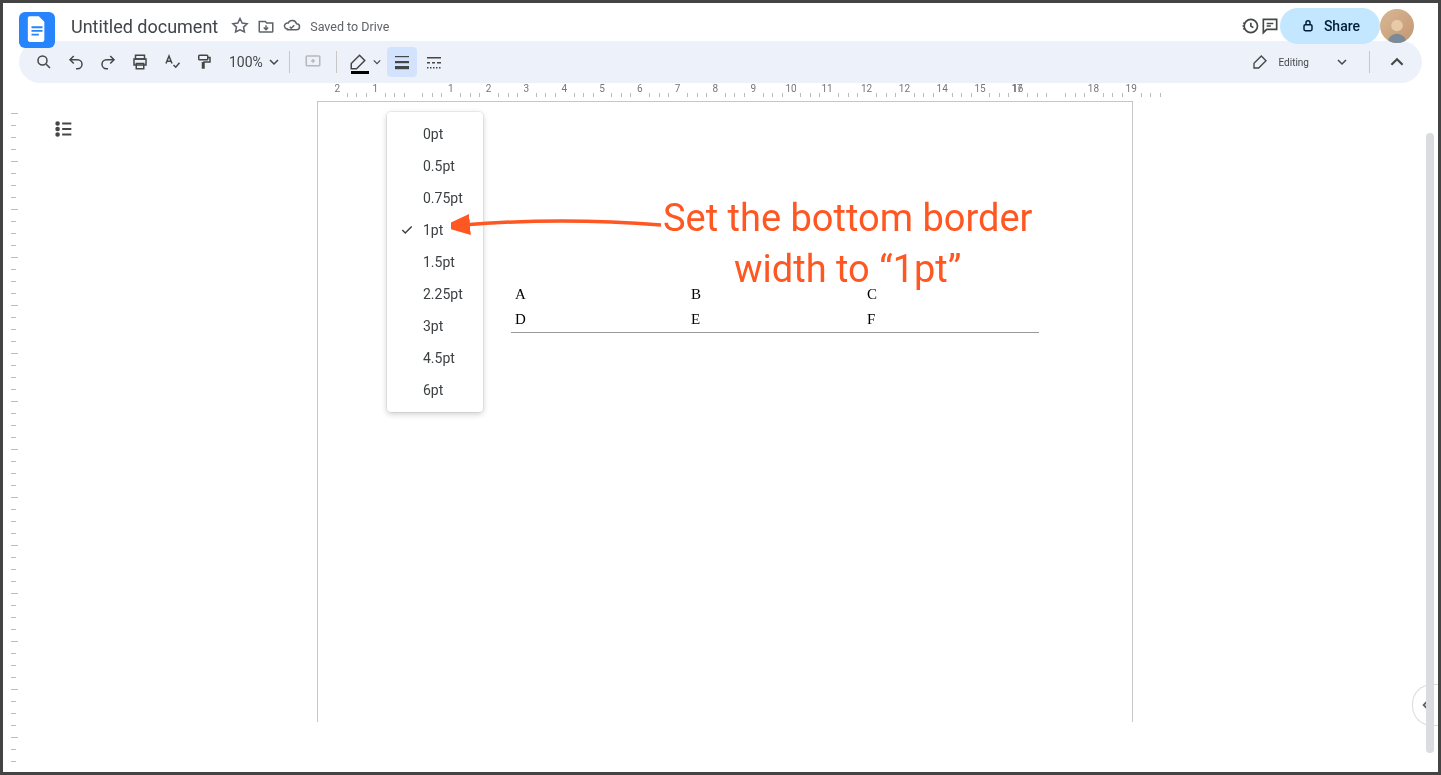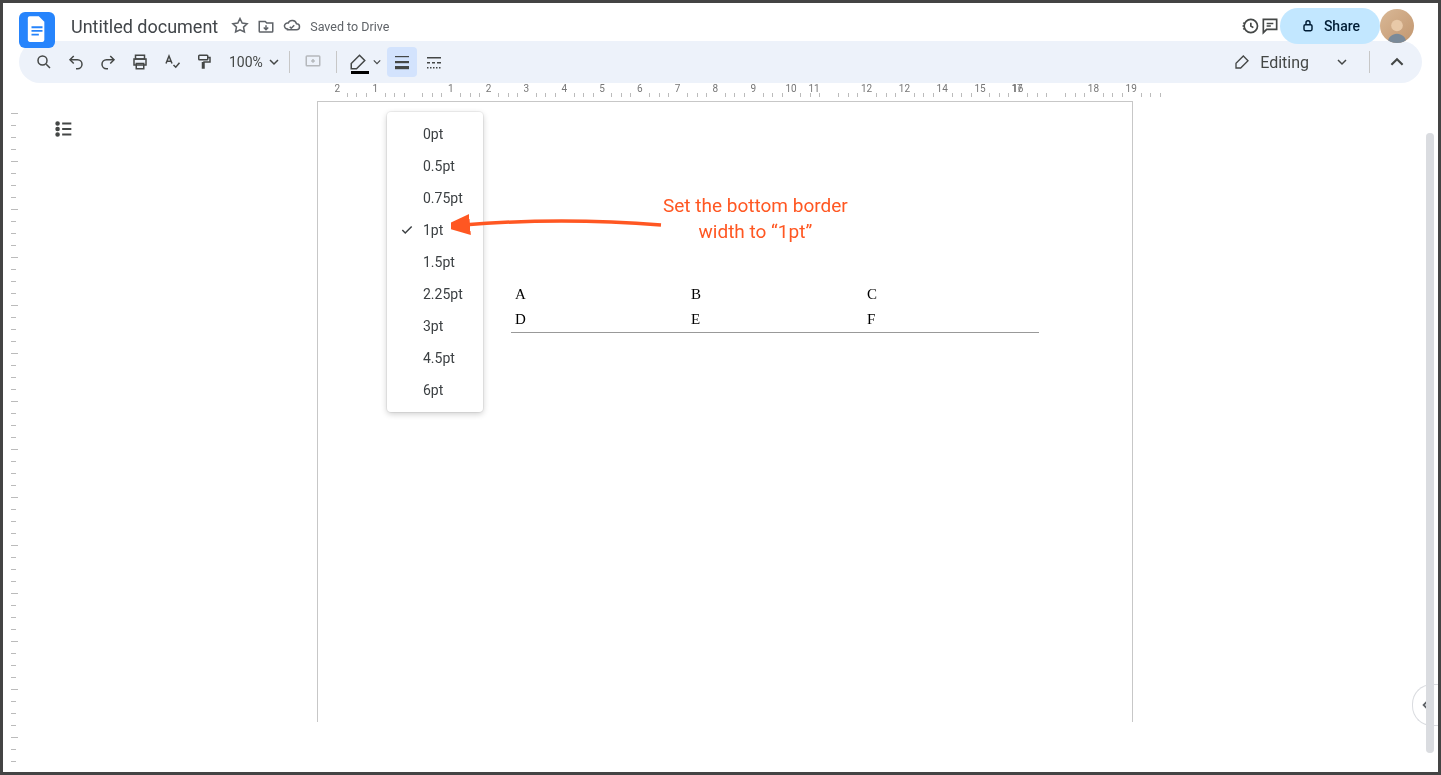--- a/index.html
+++ b/index.html
@@ -24,21 +24,21 @@
 
 
 .toolbar-wrap { padding: 0 16px 0 16px; }
 .toolbar { background: #edf2fa; border-radius: 28px; height: 42px; display: flex; align-items: center; padding: 0 10px; gap: 2px; }
 .tbtn { width: 30px; height: 30px; display: flex; align-items: center; justify-content: center; color: #444746; border-radius: 4px; cursor: pointer; position:relative;}
 .tbtn.sel { background: #d3e3fd; }
 .tbtn.disabled { color: #b5b8bc; }
 .tsep { width: 1px; height: 22px; background: #c7c7c7; margin: 0 6px; }
 .zoom { display: flex; align-items: center; font-size: 14px; color: #444746; padding: 0 2px 0 8px; gap: 6px; cursor: pointer; }
 .toolbar-right { margin-left: auto; display: flex; align-items: center; gap: 6px; }
-.edit-mode { display: flex; align-items: center; gap: 10px; font-size: 16px; color: #444746; padding: 4px 10px; cursor: pointer; }
+.edit-mode { display: flex; align-items: center; gap: 10px; font-size: 10px; color: #444746; padding: 4px 10px; cursor: pointer; }
 
 
 .workspace { display: flex; height: calc(100% - 130px); position: relative; }
 .vruler { width: 15px; background: #fff; border-right: 0; padding-top: 30px; }
 .vruler-inner{ position:relative; height:100%; padding-left:2px;}
 .vtick { position: absolute; left: 8px; width: 5px; height: 1px; background: #bbb; }
 .mainarea { flex: 1; position: relative; overflow: hidden; }
 .hruler { height: 15px; position: relative; margin-left: 0; }
 .hruler-track{ position:absolute; left:299px; right:0; top:0; height:15px; font-size:10px; color:#777;}
 .hruler-seg{ position:absolute; top:0; text-align:center; width:30px; transform:translateX(-50%);}
@@ -53,21 +53,21 @@
 .tbl { border-collapse: collapse; }
 .tbl td { width: 176px; font-family: "Times New Roman", serif; font-size: 15px; padding: 4px 4px; border: none;}
 .tbl tr.last td { border-bottom: 1px solid #999; }
 
 
 .dropdown { position: absolute; left: 384px; top: 109px; width: 96px; background: #fff; border-radius: 4px; box-shadow: 0 2px 6px rgba(0,0,0,.2), 0 0 0 1px rgba(0,0,0,.05); padding: 6px 0; z-index: 50; }
 .dropdown-item { display: flex; align-items: center; height: 32px; font-size: 14px; color: #3c4043; padding: 0 16px 0 12px; cursor: pointer; gap: 8px; }
 .dropdown-item .check { width: 16px; display: flex; justify-content: center; color: #3c4043; }
 
 
-.anno { position: absolute; left: 660px; top: 190px; color: #ff5722; font-family: "Comic Sans MS", "Segoe Script", cursive; font-size: 19px; line-height: 1.35; z-index: 60; }
+.anno { position: absolute; left: 660px; top: 190px; color: #ff5722; font-family: "Comic Sans MS", "Segoe Script", cursive; font-size: 38px; line-height: 1.35; z-index: 60; }
 .arrow { position: absolute; pointer-events: none; z-index: 59; }
 
 .side-panel-tab{position:absolute; right:0; bottom:46px; width:26px; height:42px; background:#fff; border:1px solid #dadce0; border-right:none; border-radius:20px 0 0 20px; display:flex; align-items:center; justify-content:center; color:#5f6368;}
 .scrollbar{position:absolute; right:4px; top:130px; width:8px; height:620px; background:#f1f3f4; border-radius:4px;}
 .scrollthumb{width:8px; height:620px; background:#dadce0; border-radius:4px;}
 
 svg { display: block; }
 </style>
 </head>
 <body>
@@ -343,21 +343,21 @@
           <div class="hruler-tick" style="left: 417.3px;"></div>
           <div class="hruler-tick" style="left: 426.75px;"></div>
           <div class="hruler-seg" style="left: 436.2px;">9</div>
           <div class="hruler-tick" style="left: 445.65px;"></div>
           <div class="hruler-tick" style="left: 455.1px;"></div>
           <div class="hruler-tick" style="left: 464.55px;"></div>
           <div class="hruler-seg" style="left: 474px;">10</div>
           <div class="hruler-tick" style="left: 483.45px;"></div>
           <div class="hruler-tick" style="left: 492.9px;"></div>
           <div class="hruler-tick" style="left: 502.35px;"></div>
-          <div class="hruler-seg" style="left: 497px;">11</div>
+          <div class="hruler-seg" style="left: 510px;">11</div>
           <div class="hruler-tick" style="left: 521.25px;"></div>
           <div class="hruler-tick" style="left: 530.7px;"></div>
           <div class="hruler-tick" style="left: 540.15px;"></div>
           <div class="hruler-seg" style="left: 549.6px;">12</div>
           <div class="hruler-tick" style="left: 559.05px;"></div>
           <div class="hruler-tick" style="left: 568.5px;"></div>
           <div class="hruler-tick" style="left: 577.95px;"></div>
           <div class="hruler-seg" style="left: 587.4px;">12</div>
           <div class="hruler-tick" style="left: 596.85px;"></div>
           <div class="hruler-tick" style="left: 606.3px;"></div>

